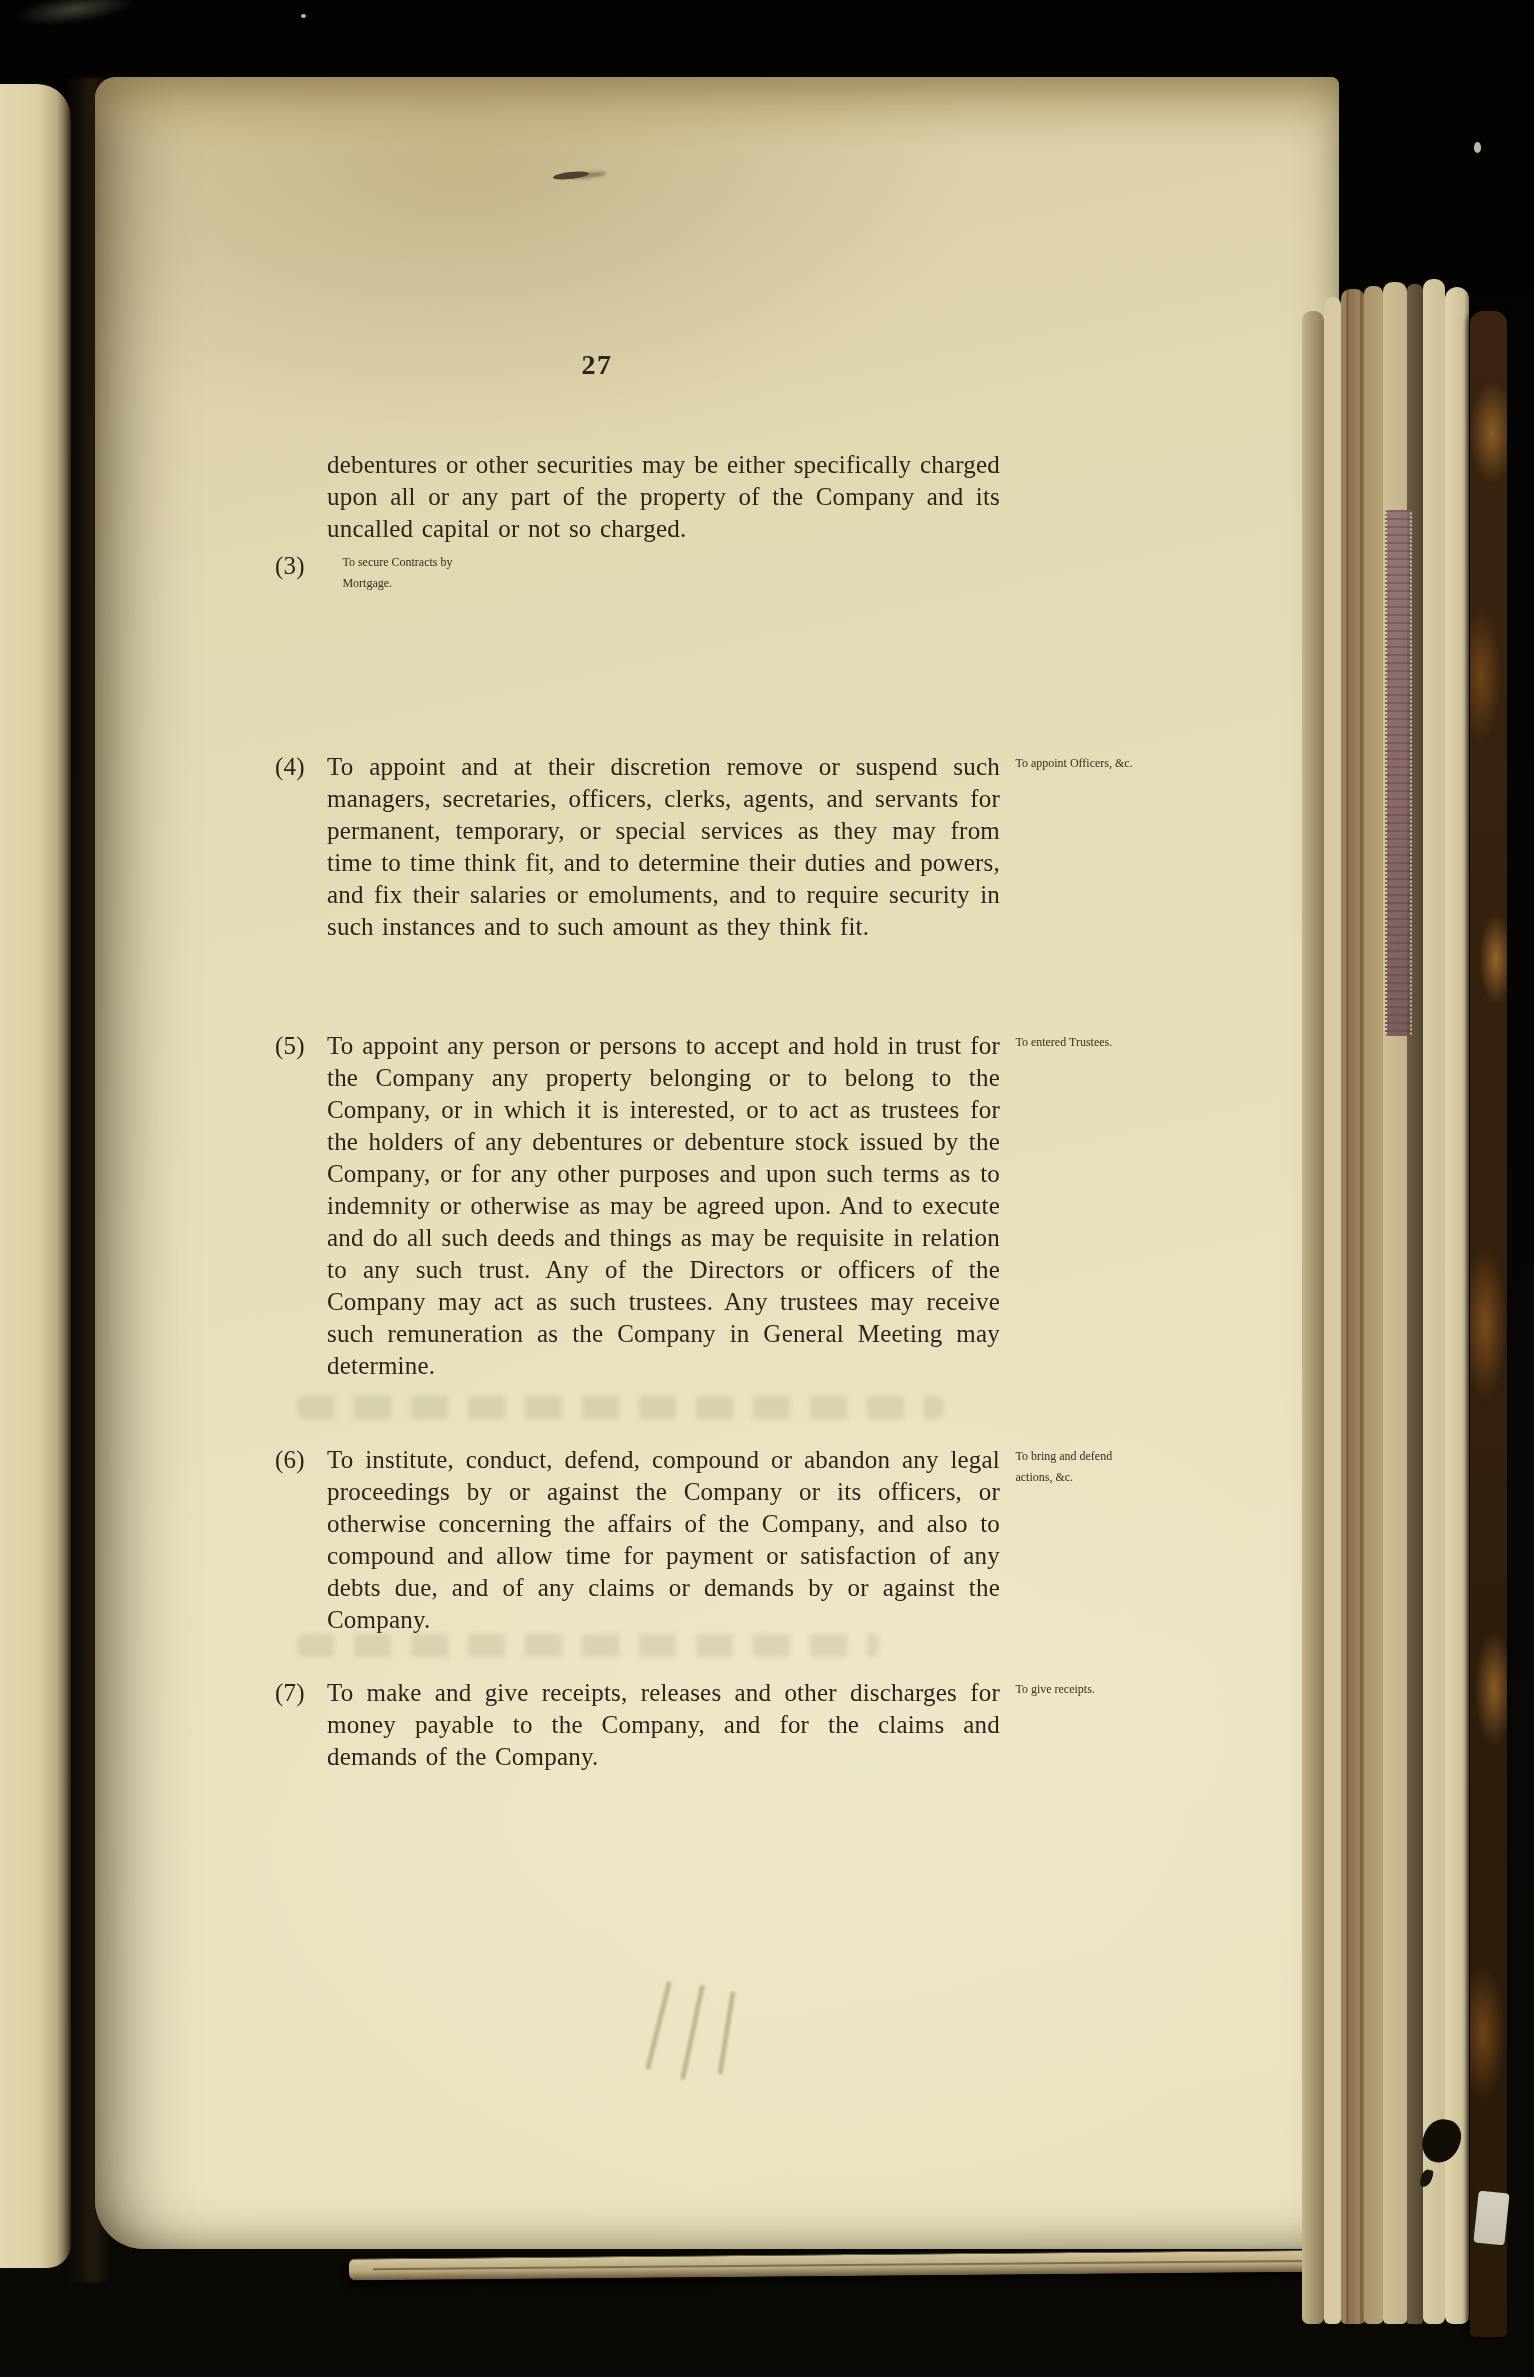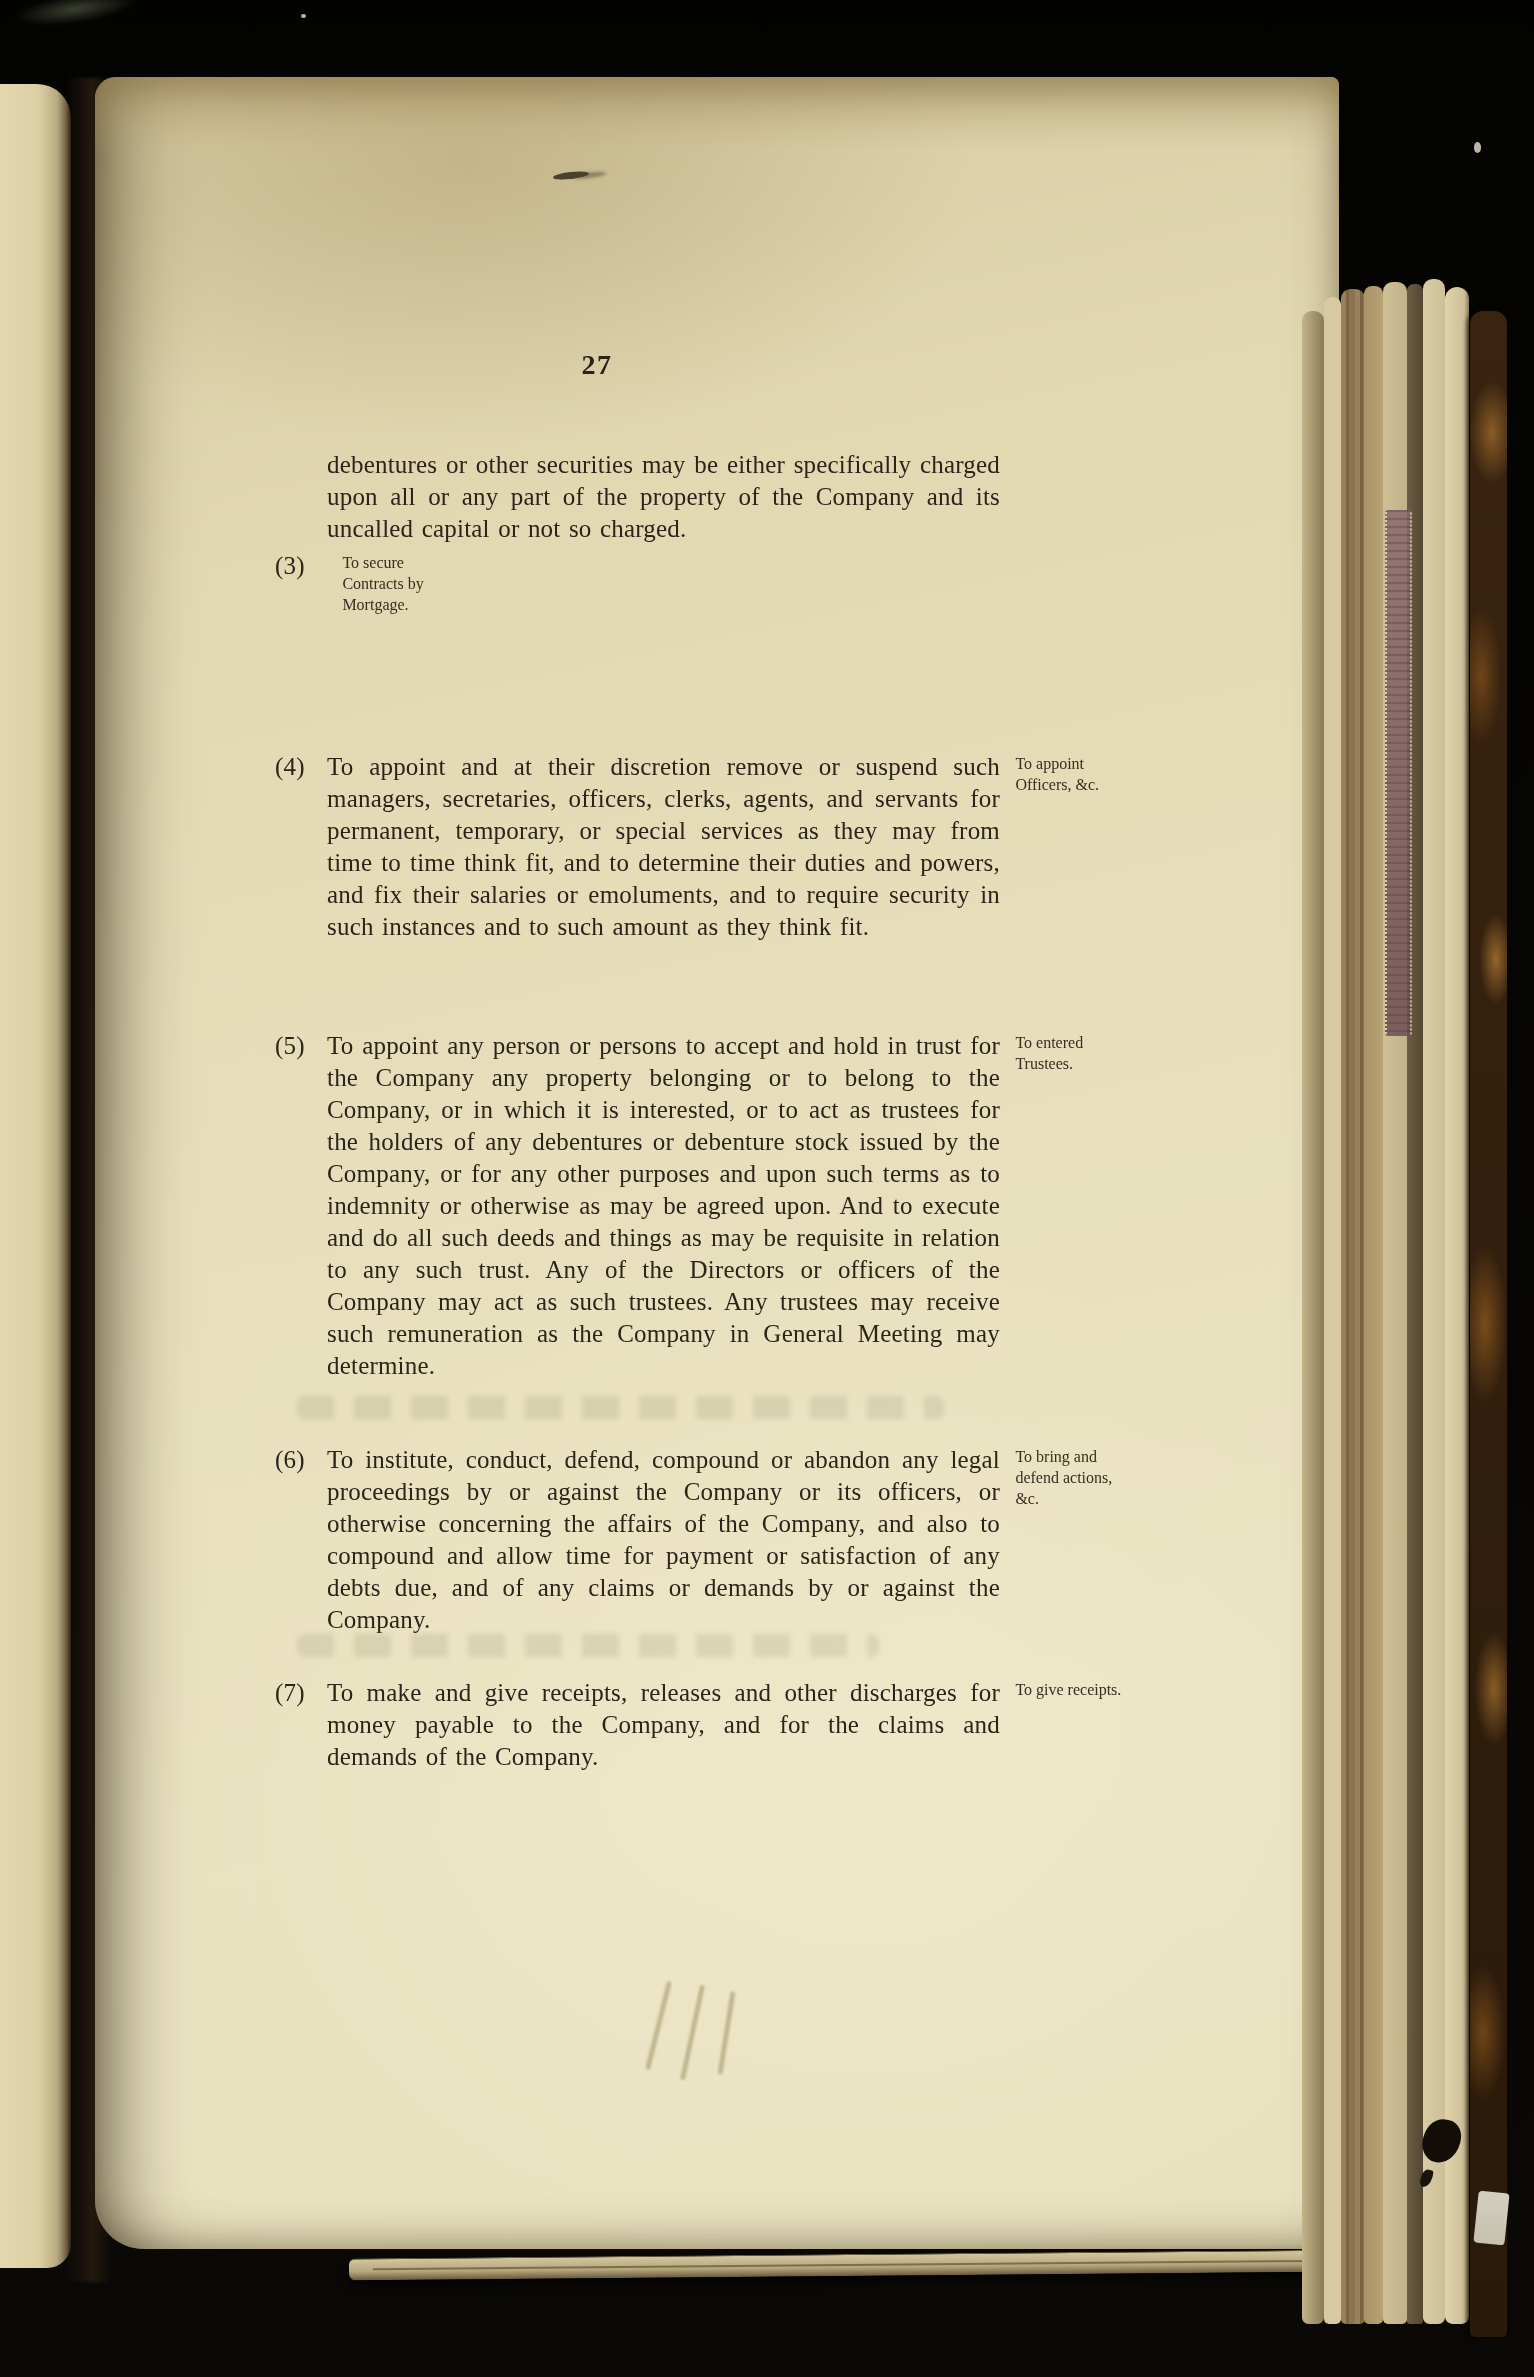--- a/index.html
+++ b/index.html
@@ -41,21 +41,21 @@
 
   
   .page-number{position:absolute;left:468px;top:272px;width:68px;text-align:center;
                font-size:28px;font-weight:700;letter-spacing:1.6px;color:var(--ink,#2c241a);}
   .content{position:absolute;left:180px;top:0;width:877px;height:100%;}
   .para{position:absolute;left:0;width:877px;display:grid;
         grid-template-columns:52px 673px 152px;align-items:start;}
   .pnum,.ptext{font-size:25px;line-height:32px;color:var(--ink,#2c241a);
                letter-spacing:0.2px;word-spacing:2px;}
   .ptext{text-align:justify;}
-  .pnote{font-size:16px;line-height:21px;color:#372e20;padding:2.4px 0 0 15.4px;width:121px;}
+  .pnote{font-size:12px;line-height:21px;color:#372e20;padding:2.4px 0 0 15.4px;width:121px;}
   .p-cont{top:340px;margin-top:32px;} .p-3{top:473px;} .p-4{top:674px;}
   .p-5{top:953px;} .p-6{top:1367px;} .p-7{top:1600px;}
 
   
   .ghost{position:absolute;left:202px;width:647px;height:22.7px;border-radius:8px;
          background:repeating-linear-gradient(90deg,rgba(118,124,88,.16) 0 37px,rgba(118,124,88,0) 37px 57px);
          filter:blur(2.4px);}
   .g1{top:1319px;} .g2{top:1557px;width:582px;}
 
   

